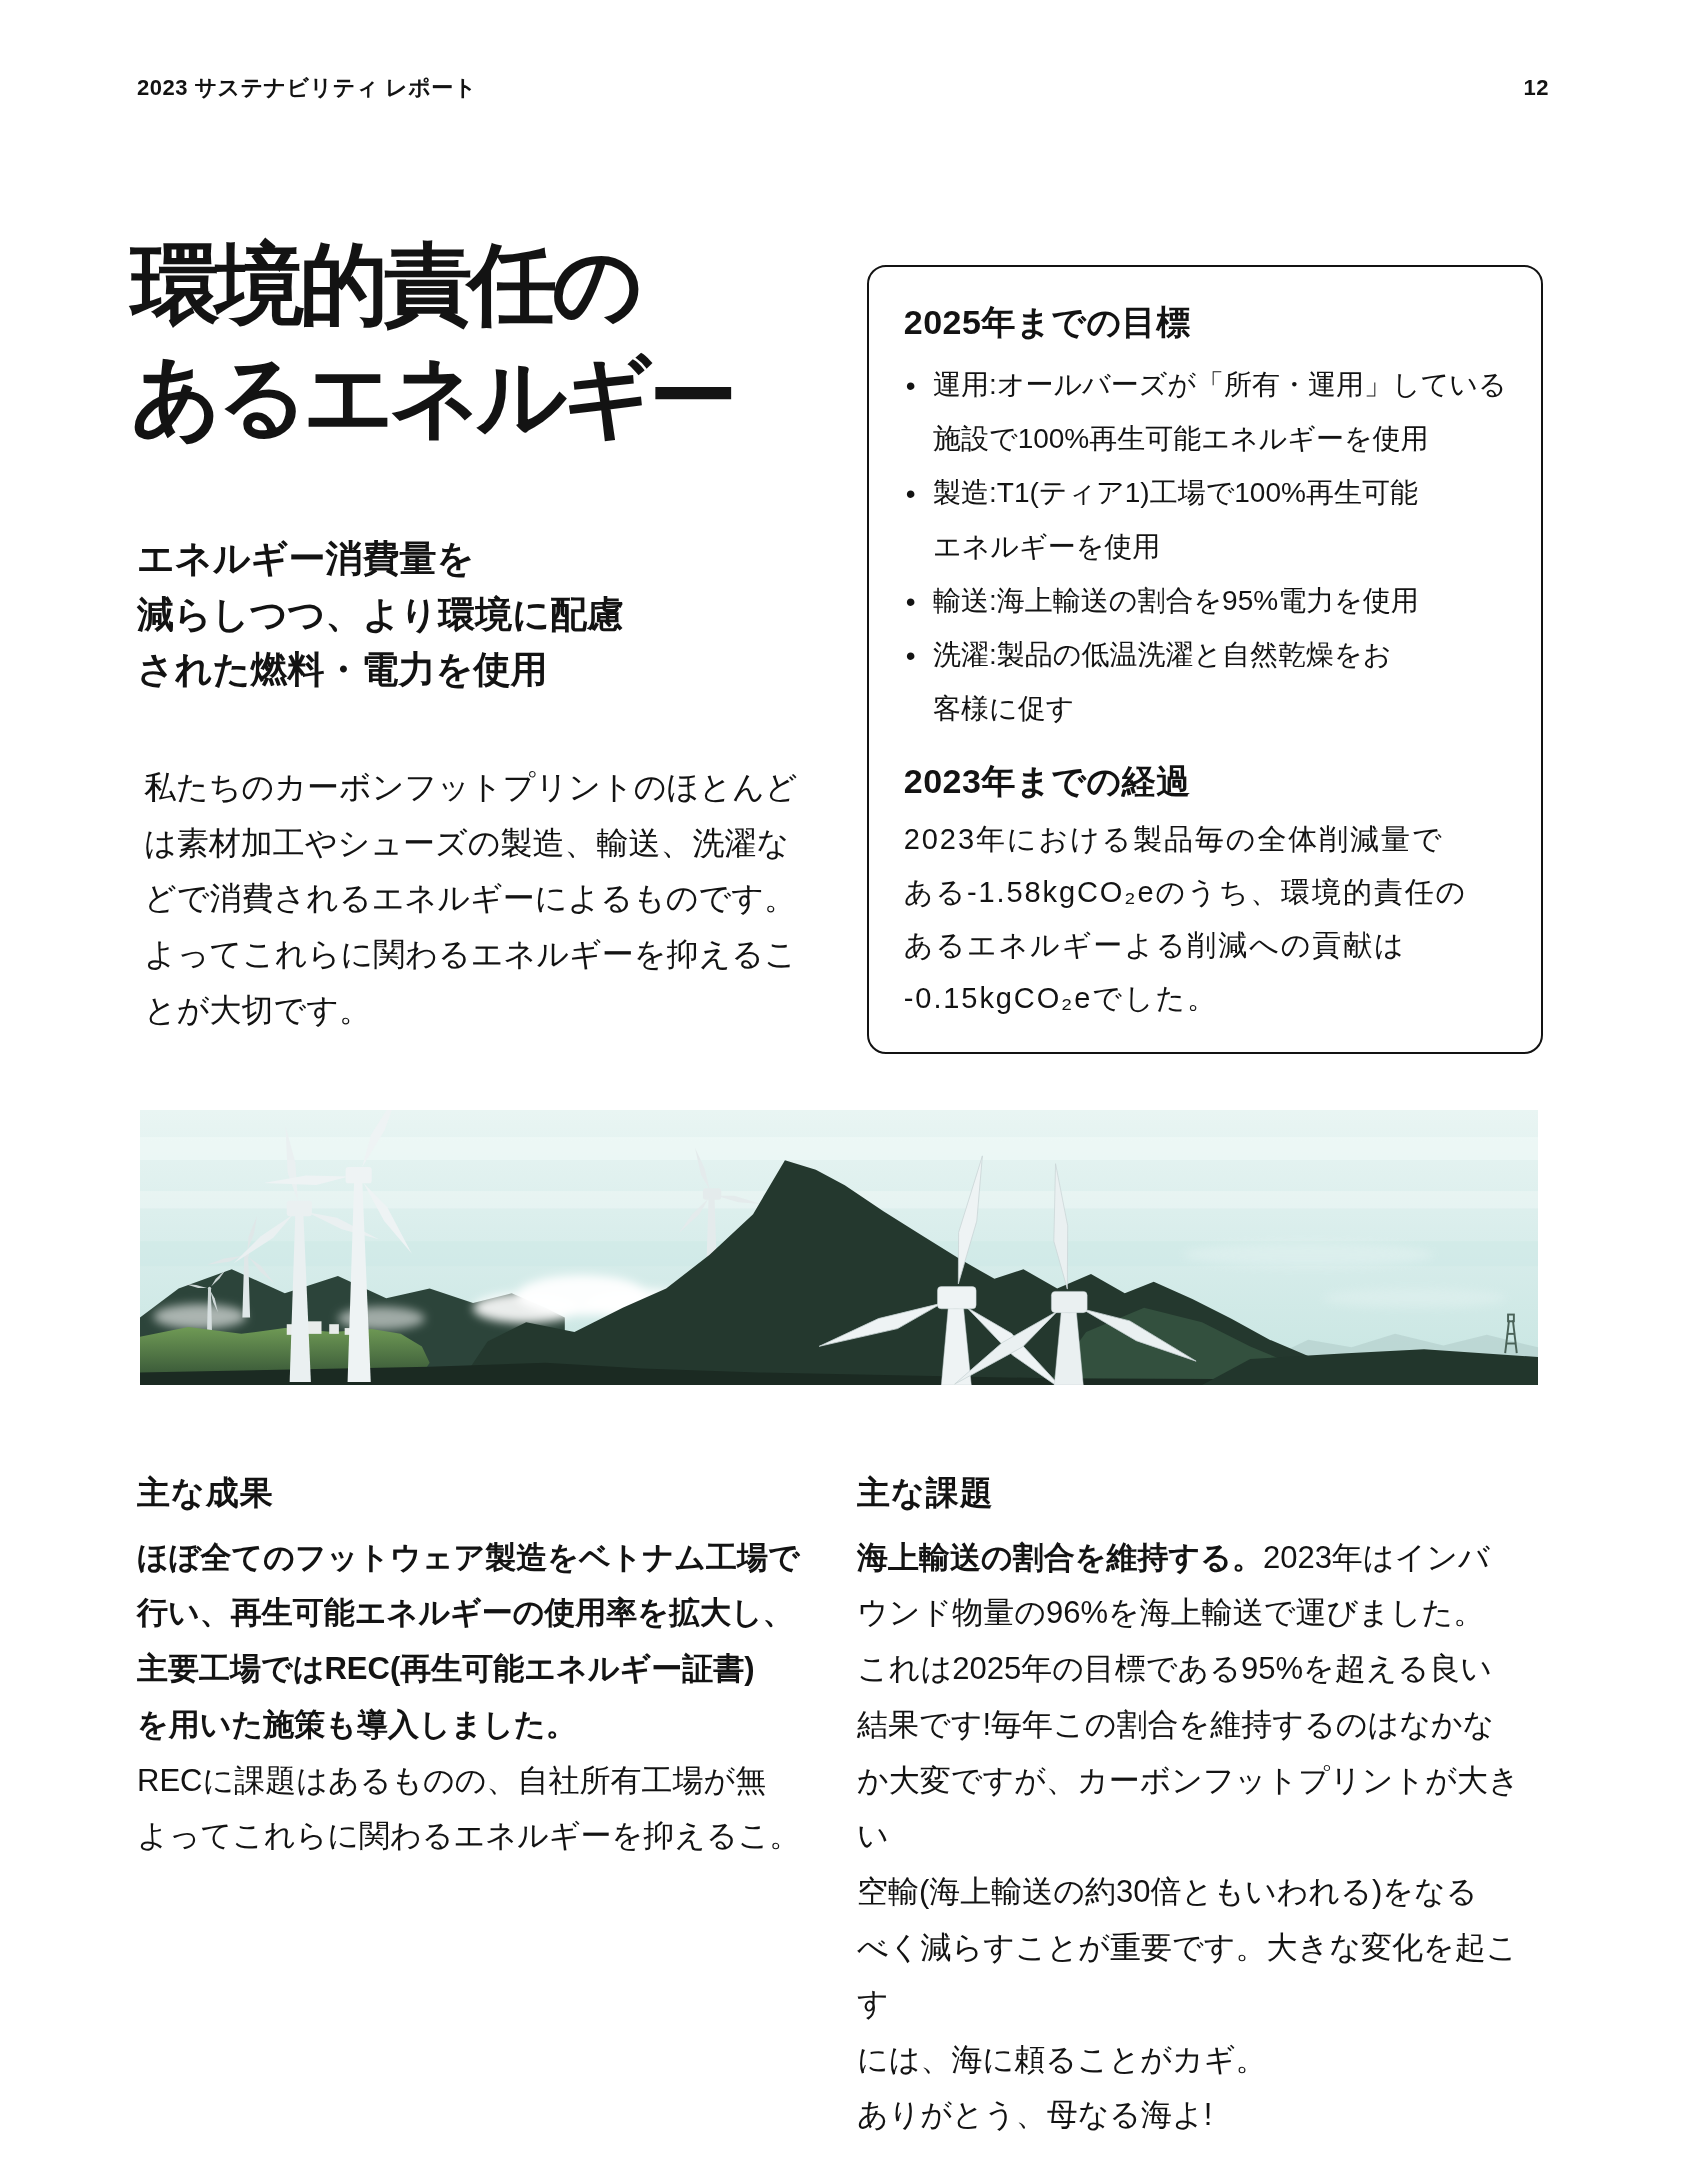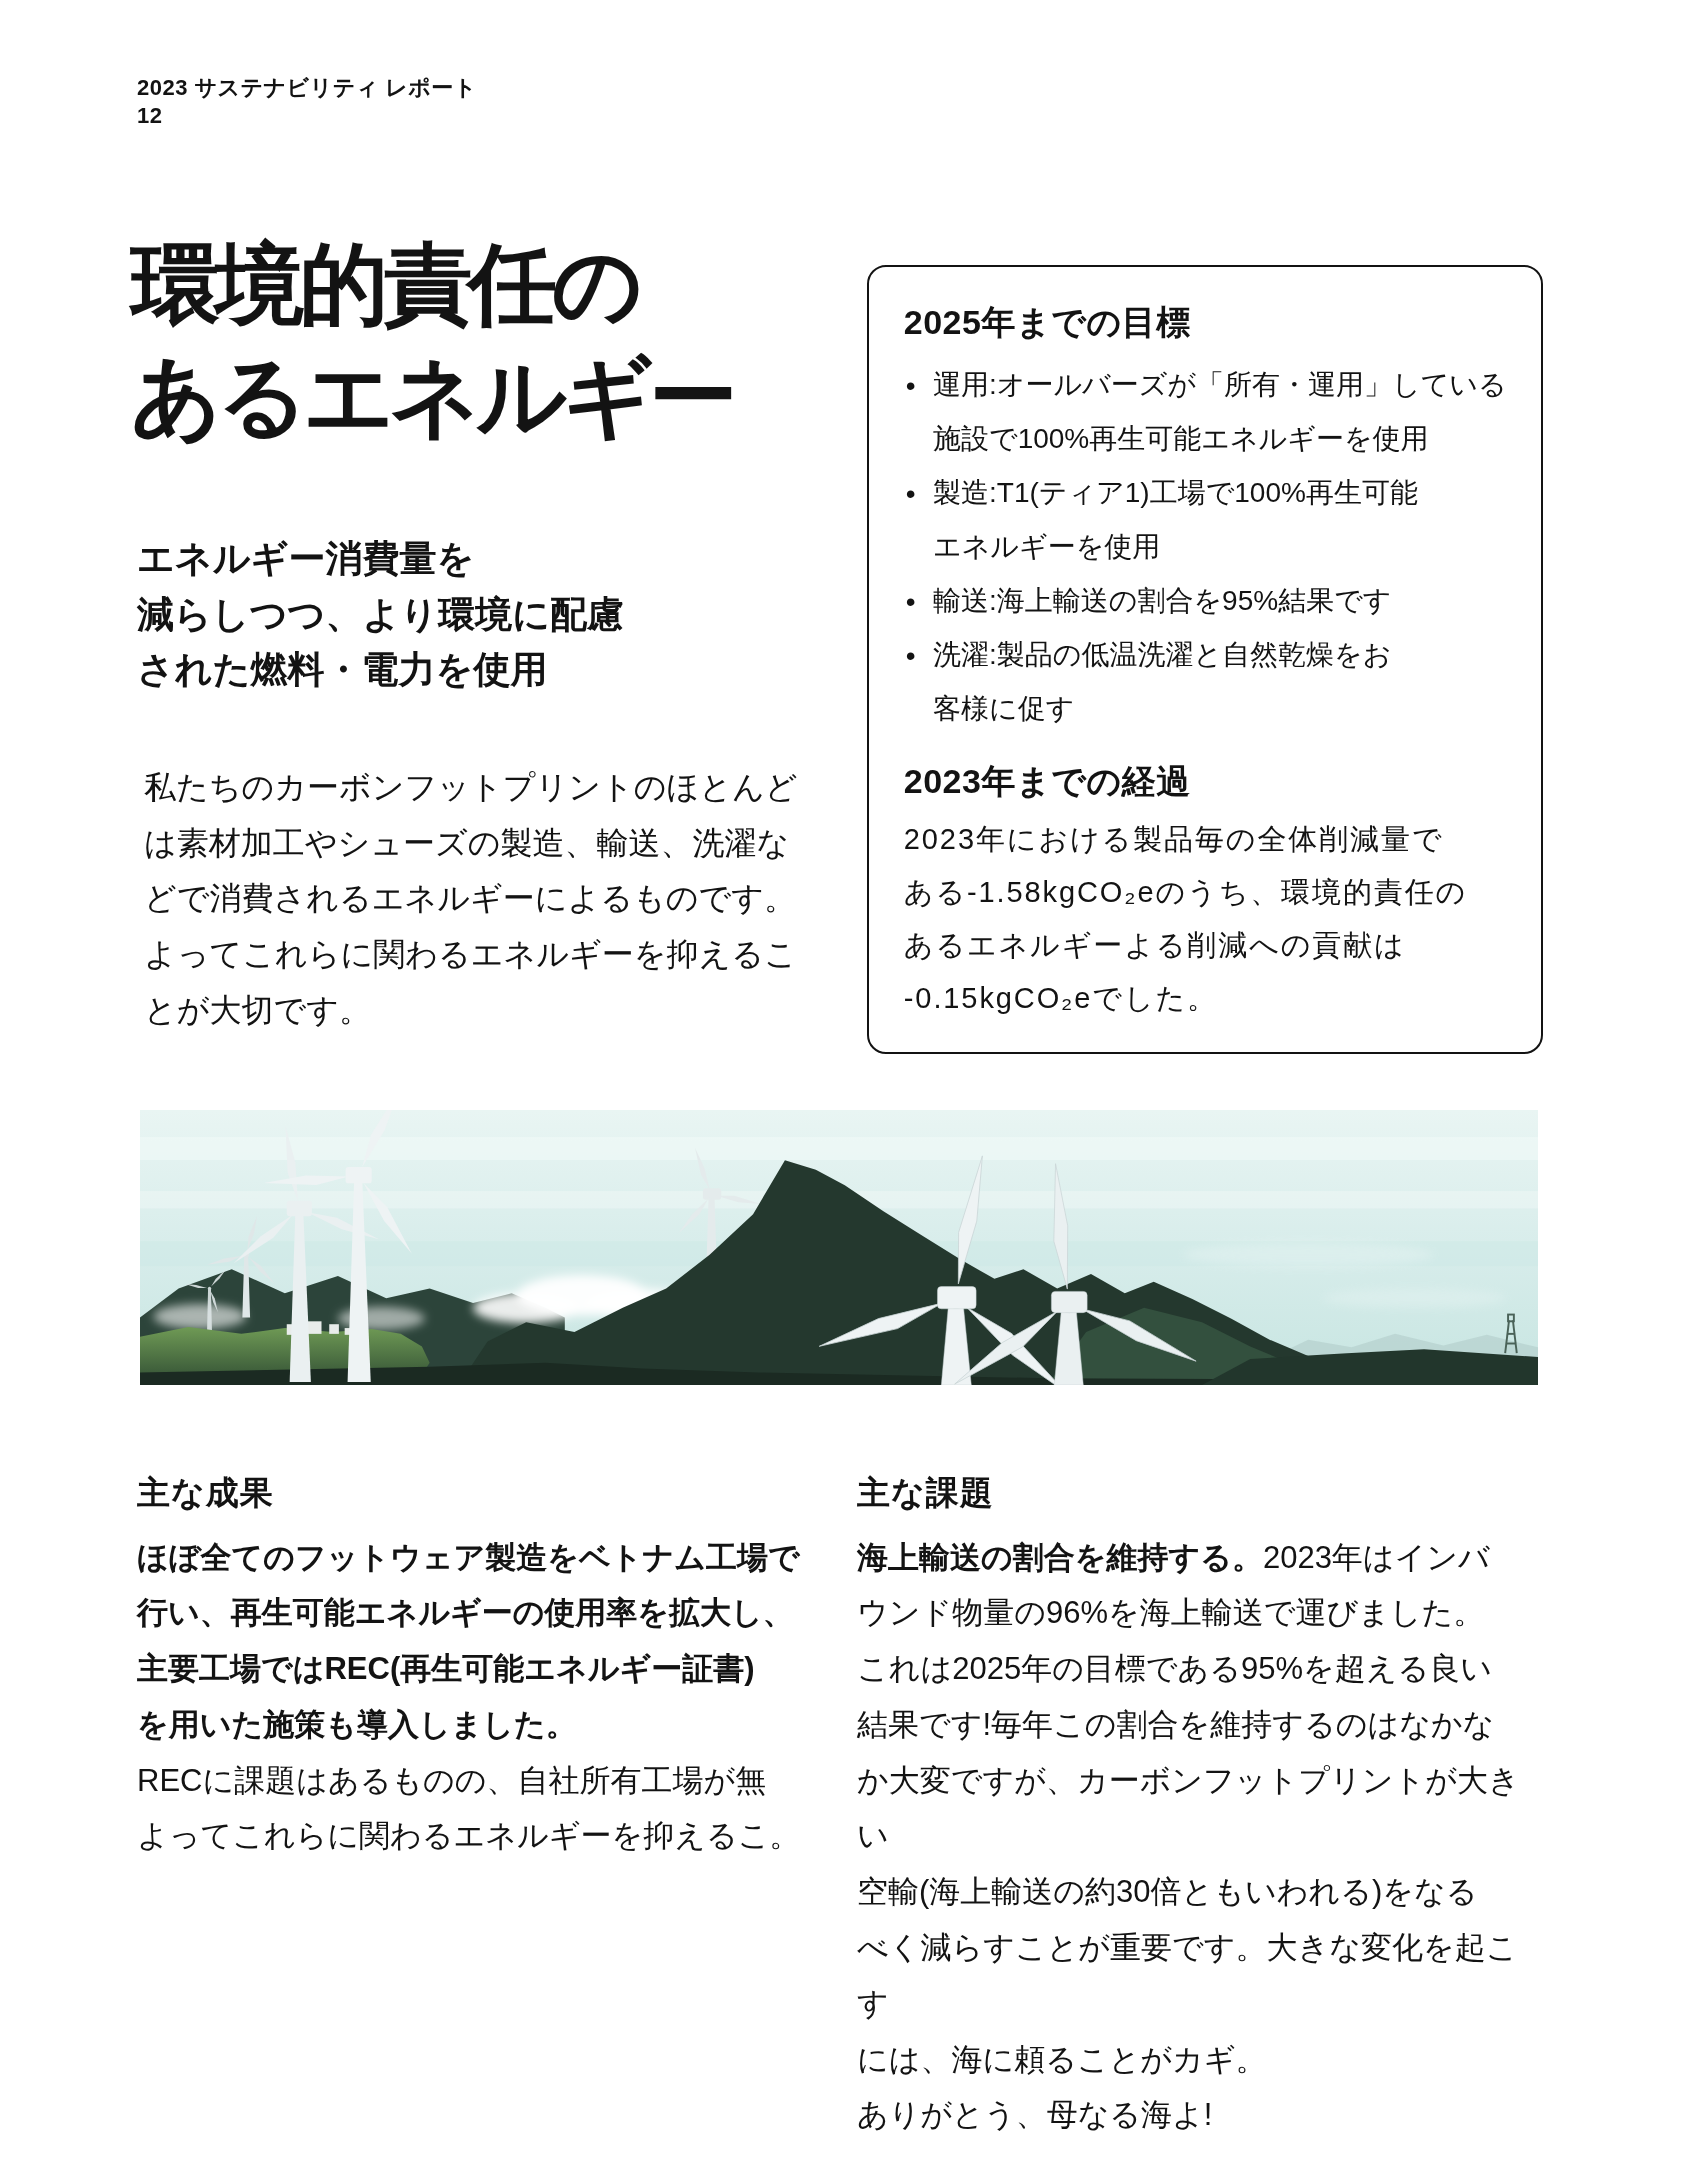--- a/index.html
+++ b/index.html
@@ -10,21 +10,21 @@
     font-family:"Liberation Sans",sans-serif;
     color:#131313;
     overflow:hidden;
   }
   .prewrap{white-space:pre-line;}
 
   
   .report-header{
     position:absolute;left:137px;top:73px;width:1412px;
     display:flex;justify-content:space-between;align-items:baseline;
-    font-size:22px;font-weight:700;letter-spacing:0.5px;flex-direction:column;
+    font-size:22px;font-weight:700;letter-spacing:0.5px;
   }
 
   
   .page-title{
     position:absolute;left:131px;top:228px;margin:0;
     font-size:89px;line-height:1.26;font-weight:900;
     letter-spacing:-4.8px;
   }
   .page-subtitle{
     position:absolute;left:137px;top:531px;width:618px;margin:0;
@@ -99,21 +99,21 @@
 よってこれらに関わるエネルギーを抑えるこ
 とが大切です。</p>
 
   <aside class="goals-box">
     <h2>2025年までの目標</h2>
     <ul class="goals-list">
       <li class="prewrap">運用:オールバーズが「所有・運用」している
 施設で100%再生可能エネルギーを使用</li>
       <li class="prewrap">製造:T1(ティア1)工場で100%再生可能
 エネルギーを使用</li>
-      <li class="prewrap">輸送:海上輸送の割合を95%結果です</li>
+      <li class="prewrap">輸送:海上輸送の割合を95%電力を使用</li>
       <li class="prewrap">洗濯:製品の低温洗濯と自然乾燥をお
 客様に促す</li>
     </ul>
     <h2 class="progress-heading">2023年までの経過</h2>
     <p class="progress-text prewrap">2023年における製品毎の全体削減量で
 ある-1.58kgCO₂eのうち、環境的責任の
 あるエネルギーよる削減への貢献は
 -0.15kgCO₂eでした。</p>
   </aside>
 

